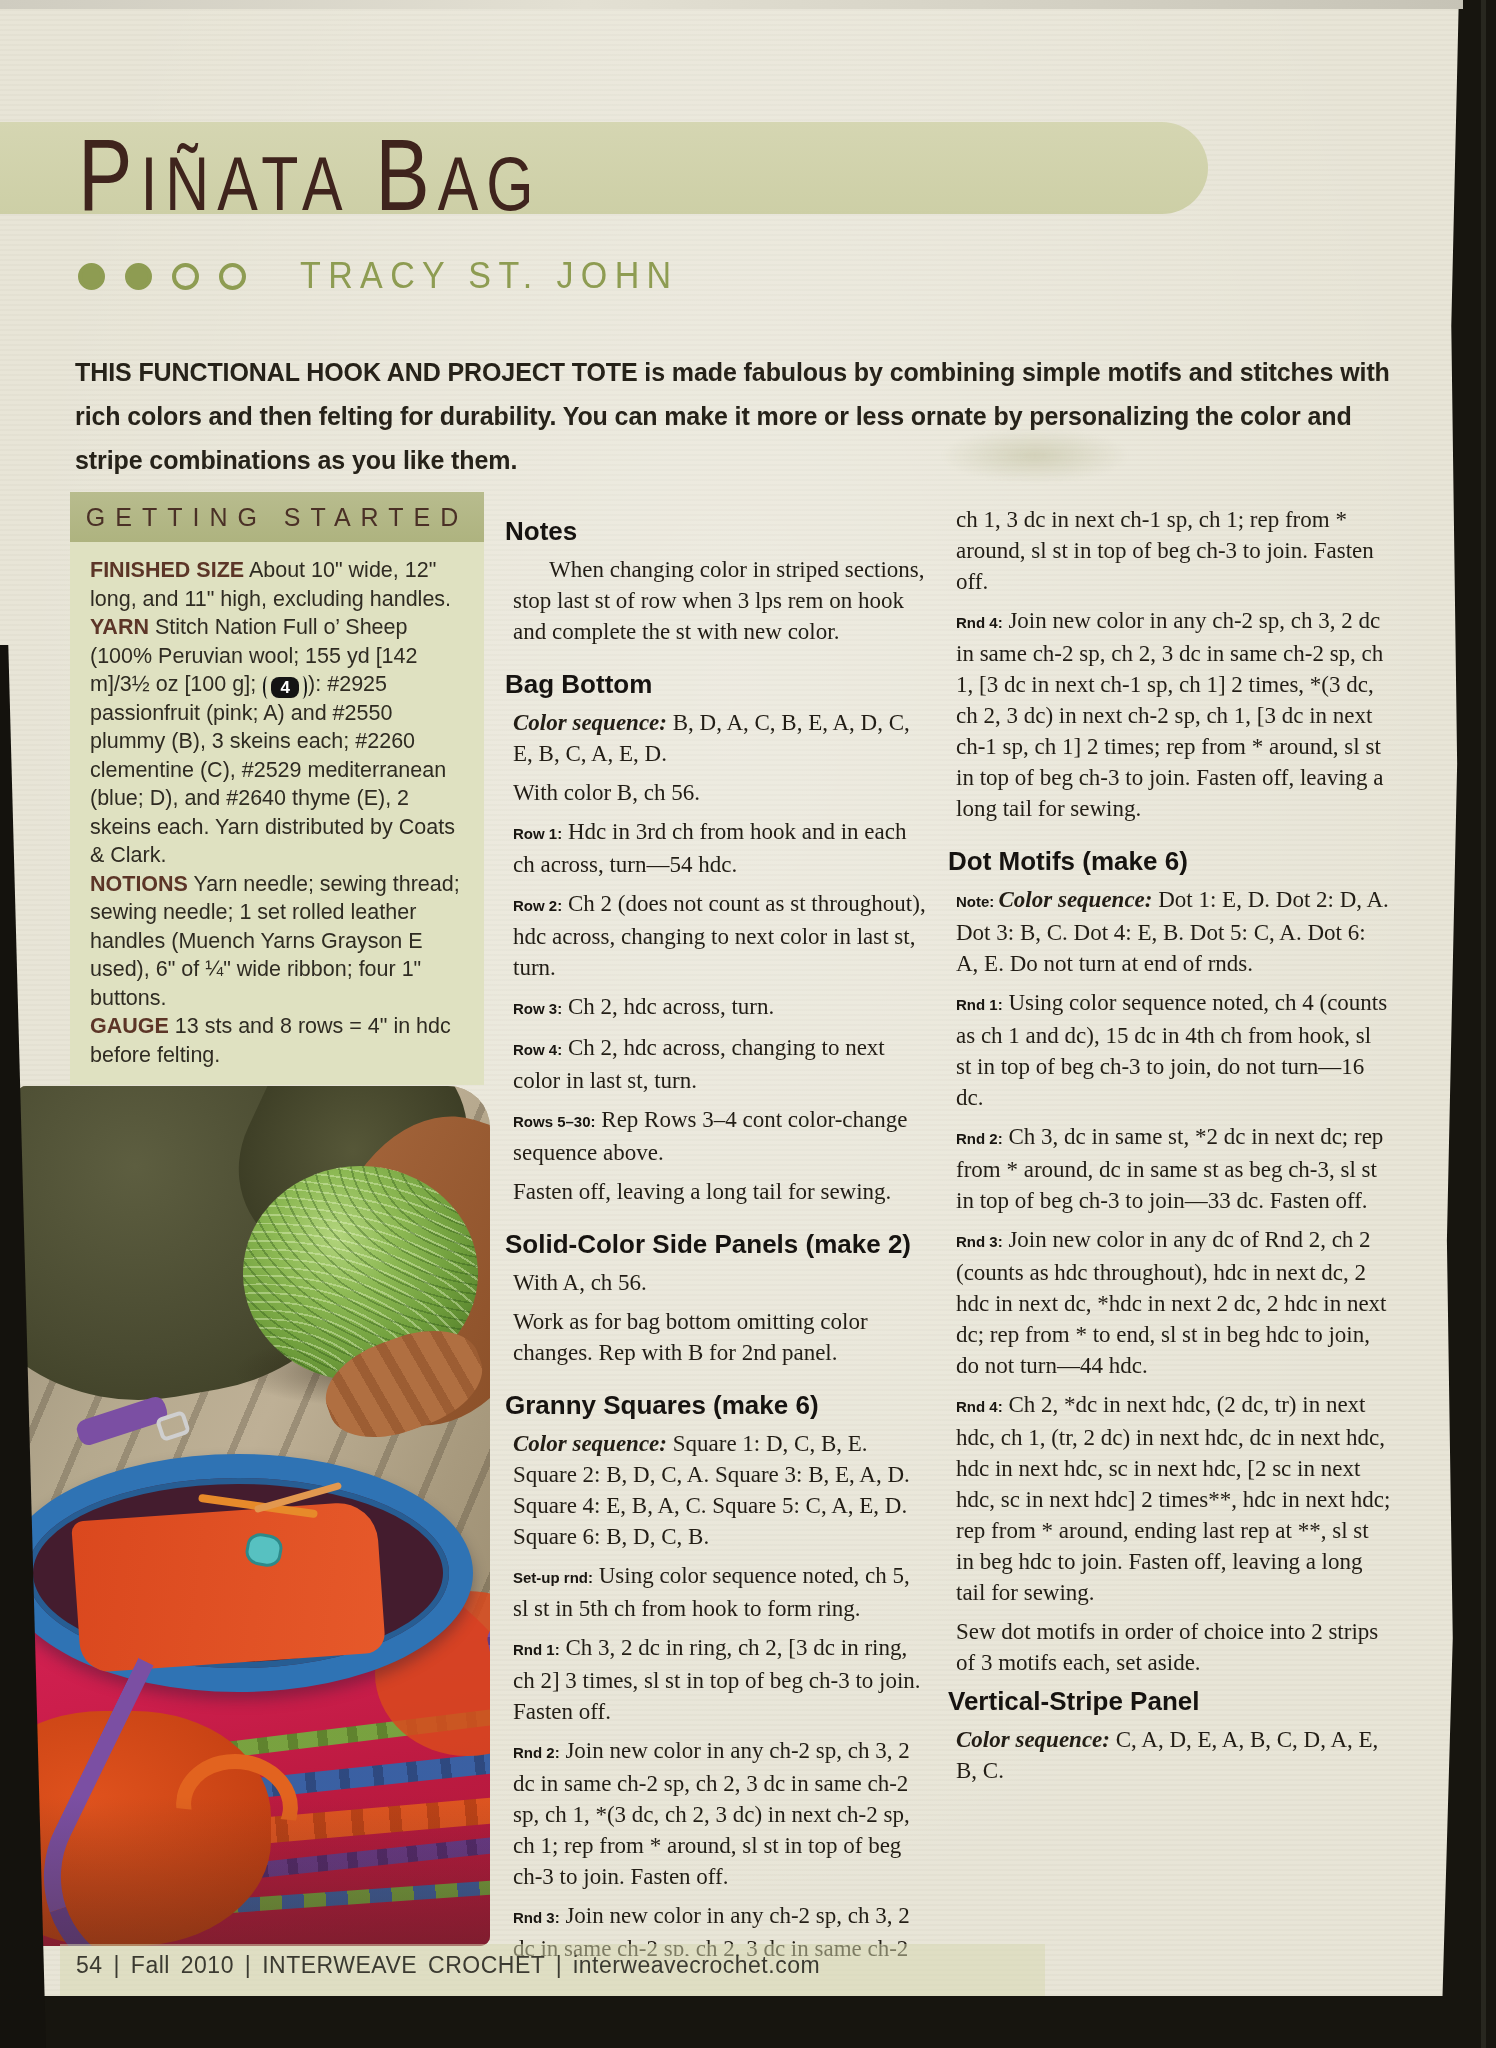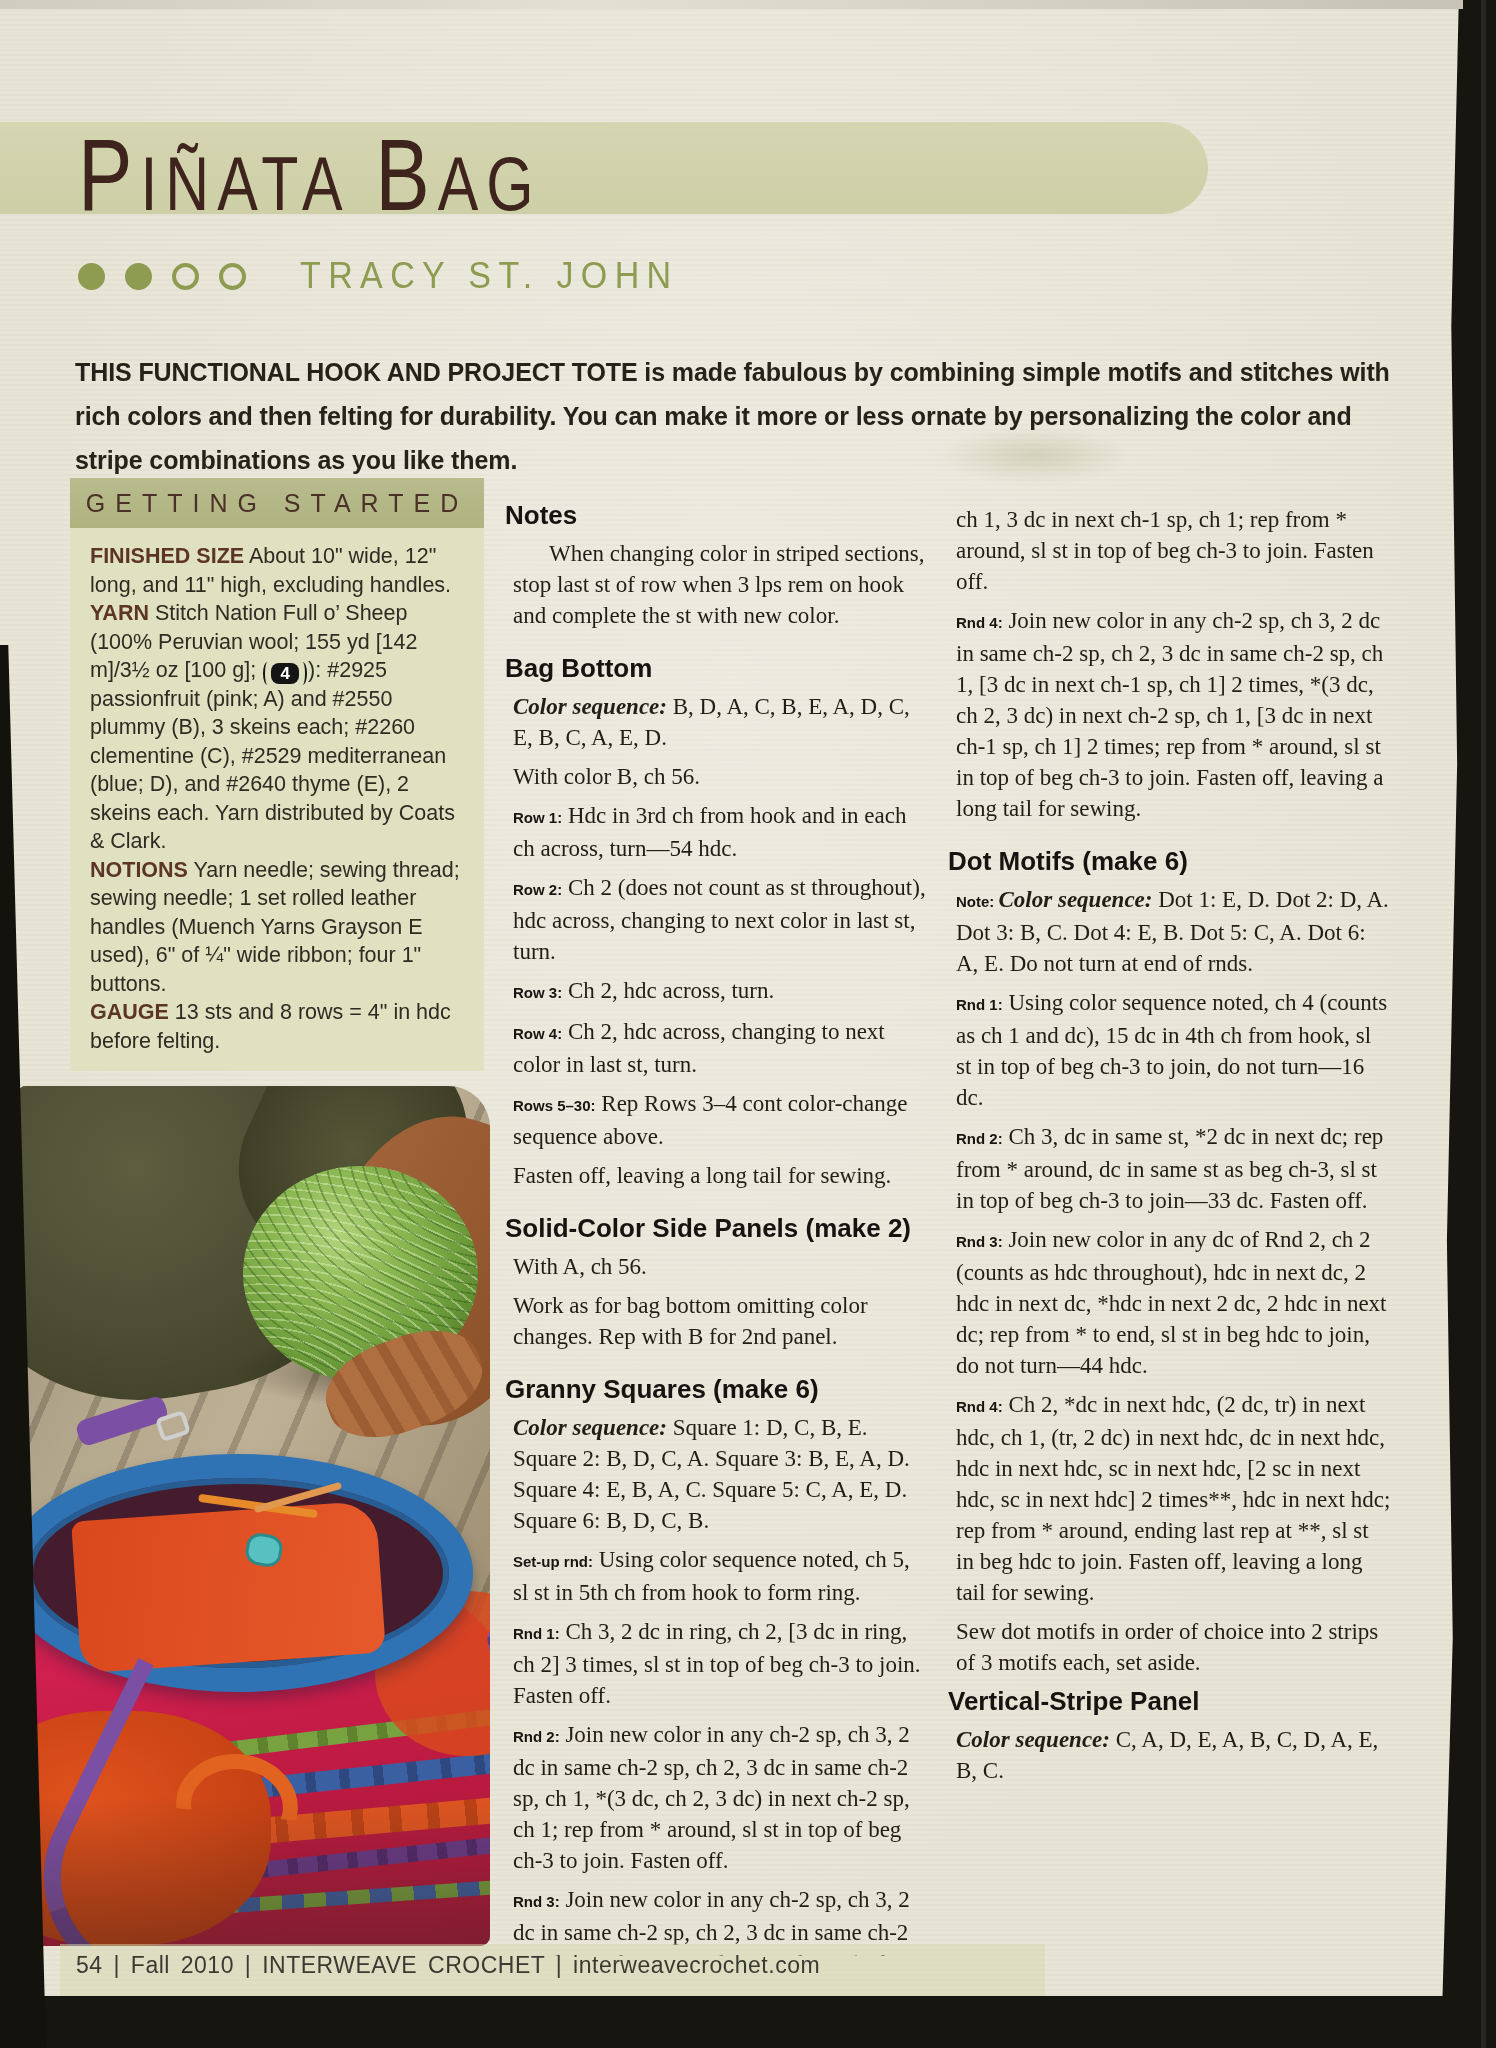--- a/index.html
+++ b/index.html
@@ -44,21 +44,21 @@
     margin-left:26px;color:#8e9c52;font-size:37px;letter-spacing:8px;white-space:nowrap;
     transform:scaleX(.92);transform-origin:left center;
   }
   .intro{
     position:absolute;left:75px;top:342px;width:1335px;
     font-weight:bold;font-size:25px;line-height:44px;color:#262219;letter-spacing:-.1px;
   }
   .ghost{position:absolute;left:940px;top:420px;width:190px;height:55px;border-radius:40%;
     background:radial-gradient(ellipse,rgba(150,152,98,.28),rgba(0,0,0,0) 70%);filter:blur(2px);}
   
-  .gs{position:absolute;left:70px;top:470px;width:414px;}
+  .gs{position:absolute;left:70px;top:484px;width:414px;}
   .gs-band{
     height:50px;background:linear-gradient(180deg,#b8bc8e,#aeb37f);
     display:flex;align-items:center;justify-content:center;
     color:#4a3026;font-size:25px;letter-spacing:10px;
   }
   .gs-body{background:#dfe1c1;padding:14px 18px 16px 20px;min-height:514px;box-sizing:border-box;}
   .gs .para{margin:0;font-size:21.5px;line-height:28.5px;color:#2f2b22;font-family:"Liberation Sans",sans-serif;}
   .gs .lbl{font-weight:bold;color:#5c3527;}
   .gs .t{font-weight:normal;}
   
@@ -77,21 +77,21 @@
   .col .para{margin:8px;font-family:"Liberation Serif",serif;font-size:23px;line-height:31px;color:#221d15;}
   .col .para.indent{text-indent:36px;}
   .col .r{font-family:"Liberation Serif",serif;}
   .col .b{font-family:"Liberation Sans",sans-serif;font-weight:bold;font-size:15px;color:#181510;}
   .col .bi{font-family:"Liberation Serif",serif;font-weight:bold;font-style:italic;}
   .col .h{
     font-family:"Liberation Sans",sans-serif;font-weight:bold;font-size:26px;line-height:30px;
     color:#161310;margin:22px 0 5px;
   }
   .col .h.tight{margin-top:8px;}
-  .col .h:first-child{margin-top:4px;}
+  .col .h:first-child{margin-top:20px;}
   
   .photo{
     position:absolute;left:18px;top:1078px;width:472px;height:860px;
     border-radius:8px 42px 10px 8px;overflow:hidden;background:#b1a488;
   }
   .photo>div{position:absolute;}
   .ph-base{inset:0;background:linear-gradient(115deg,#9b907a 0%,#b5a98e 28%,#beb096 46%,#a89a7e 70%,#938468 100%);}
   .ph-slats{inset:0;background:repeating-linear-gradient(113deg,rgba(72,62,46,.5) 0 7px,rgba(0,0,0,0) 7px 48px);opacity:.55;}
   .ph-cloth{left:-70px;top:-80px;width:430px;height:390px;border-radius:45%;transform:rotate(-10deg);
     background:radial-gradient(ellipse at 45% 40%,#5d5e40 0%,#4a4b31 55%,#383920 100%);}

